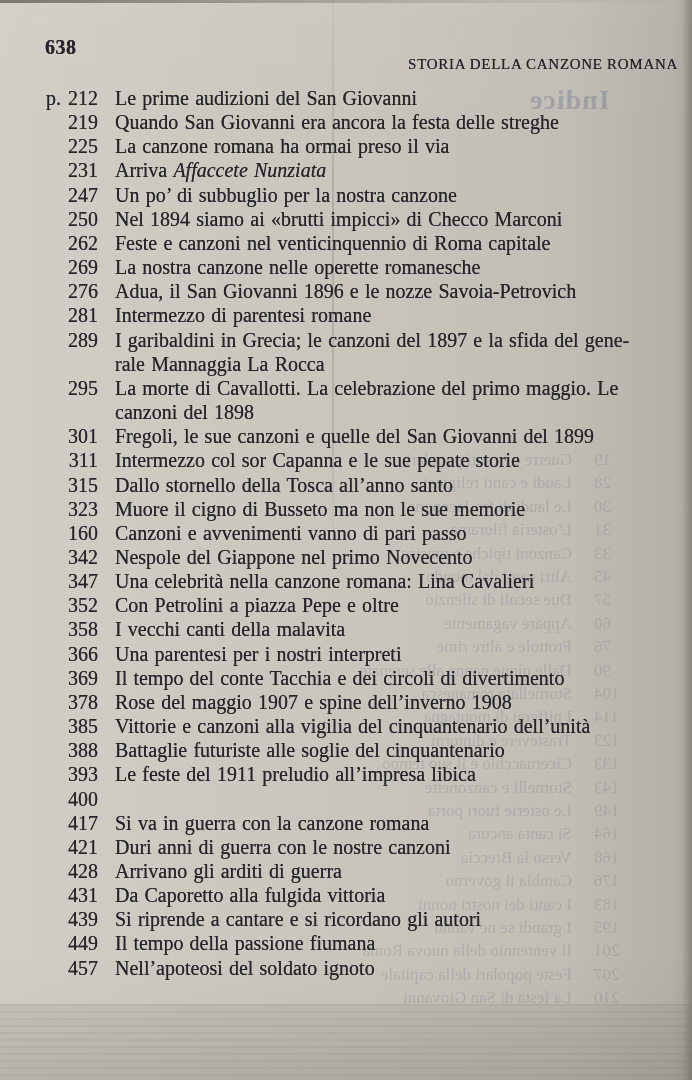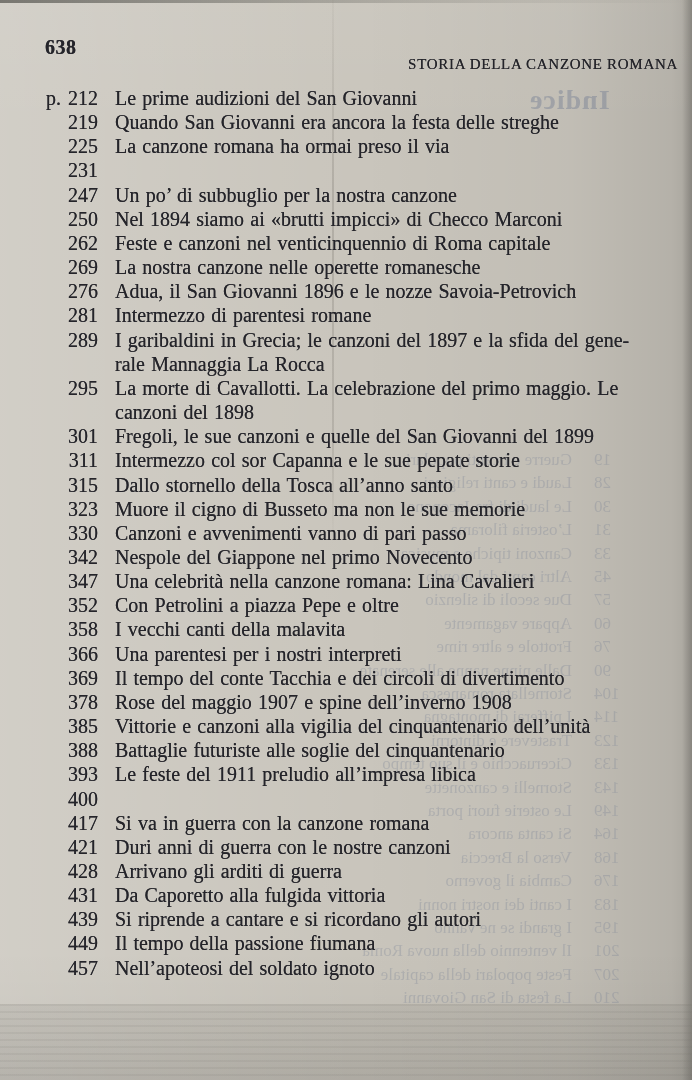--- a/index.html
+++ b/index.html
@@ -190,20 +190,21 @@
       <div class="row">
         <span class="num">219</span>
         <span class="title"><span>Quando San Giovanni era ancora la festa delle streghe</span></span>
       </div>
       <div class="row">
         <span class="num">225</span>
         <span class="title"><span>La canzone romana ha ormai preso il via</span></span>
       </div>
       <div class="row">
         <span class="num">231</span>
+        <span class="title"><span>Arriva </span><em>Affaccete Nunziata</em></span>
       </div>
       <div class="row">
         <span class="num">247</span>
         <span class="title"><span>Un po’ di subbuglio per la nostra canzone</span></span>
       </div>
       <div class="row">
         <span class="num">250</span>
         <span class="title"><span>Nel 1894 siamo ai «brutti impicci» di Checco Marconi</span></span>
       </div>
       <div class="row">
@@ -240,21 +241,21 @@
       </div>
       <div class="row">
         <span class="num">315</span>
         <span class="title"><span>Dallo stornello della Tosca all’anno santo</span></span>
       </div>
       <div class="row">
         <span class="num">323</span>
         <span class="title"><span>Muore il cigno di Busseto ma non le sue memorie</span></span>
       </div>
       <div class="row">
-        <span class="num">330</span>
+        <span class="num">160</span>
         <span class="title"><span>Canzoni e avvenimenti vanno di pari passo</span></span>
       </div>
       <div class="row">
         <span class="num">342</span>
         <span class="title"><span>Nespole del Giappone nel primo Novecento</span></span>
       </div>
       <div class="row">
         <span class="num">347</span>
         <span class="title"><span>Una celebrità nella canzone romana: Lina Cavalieri</span></span>
       </div>

